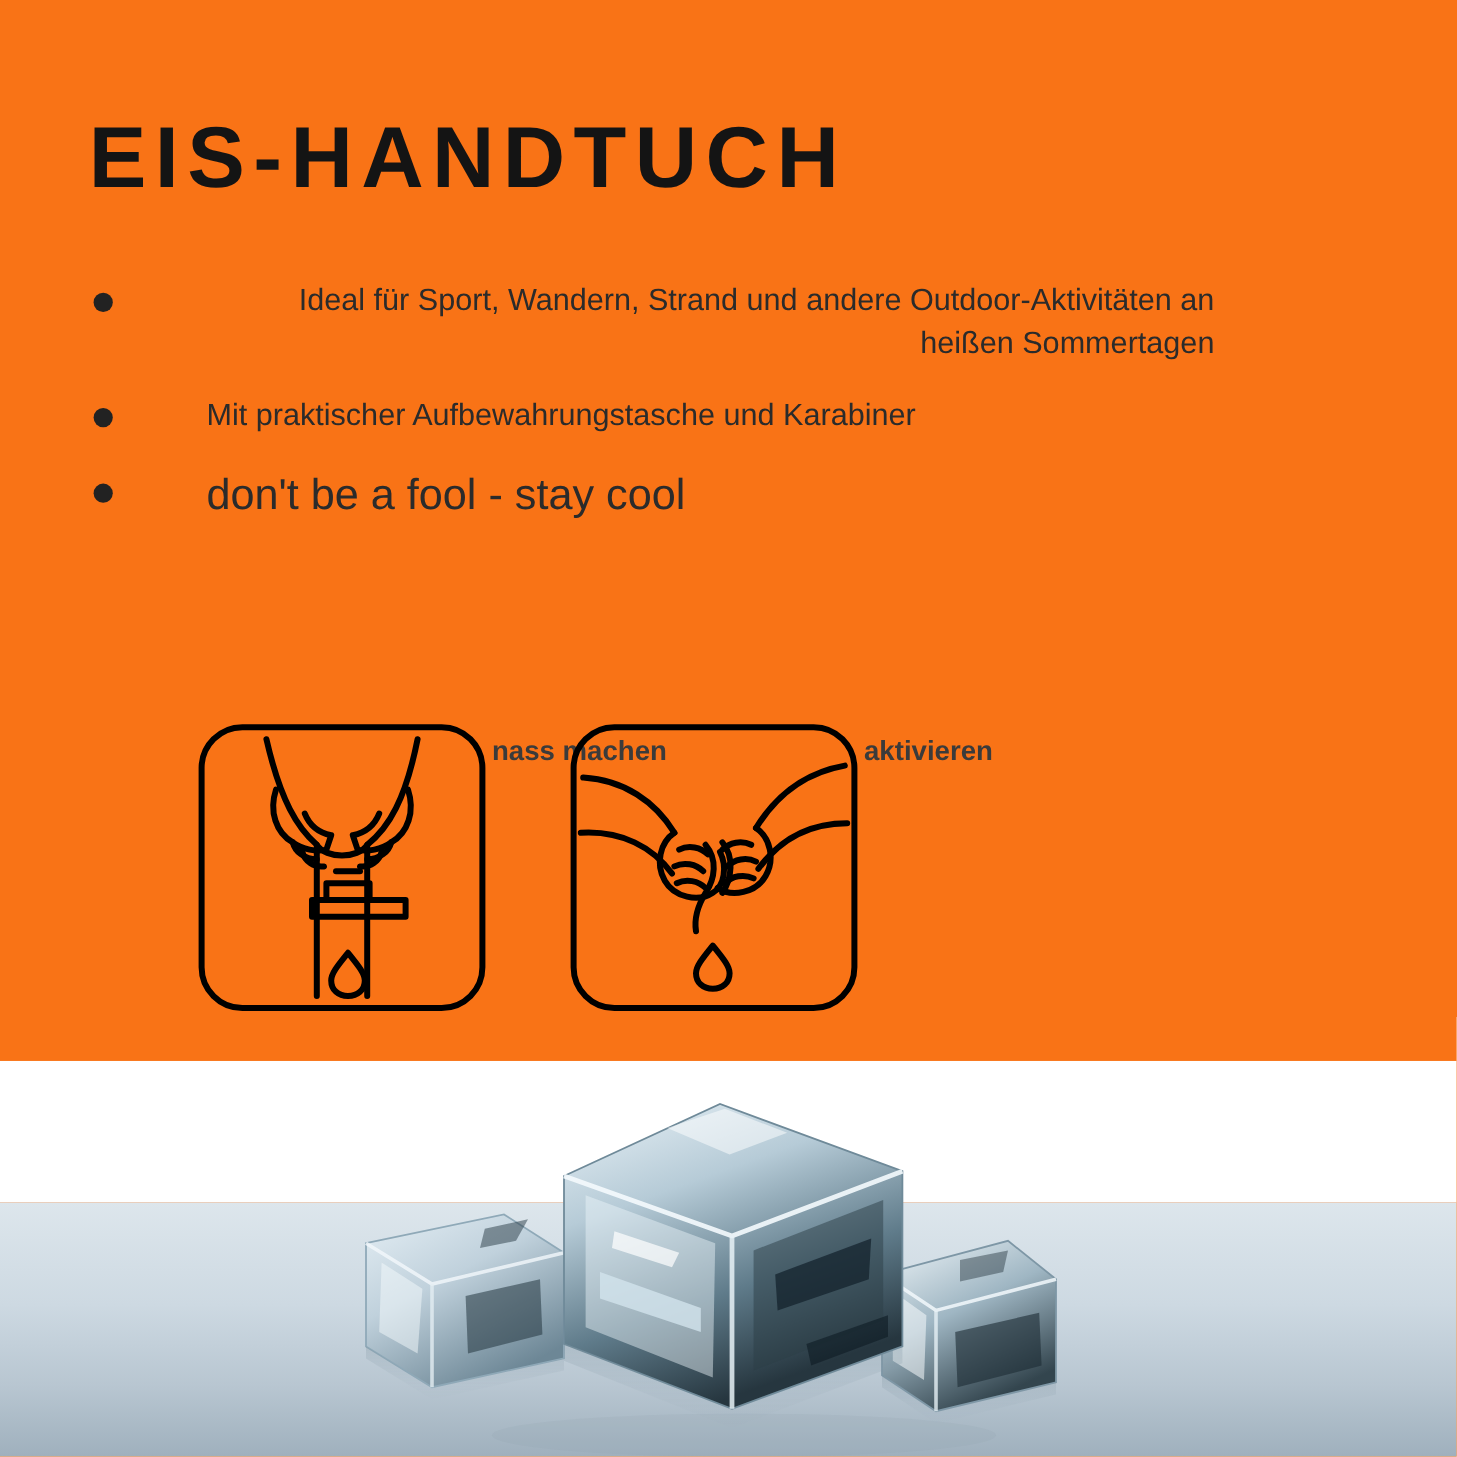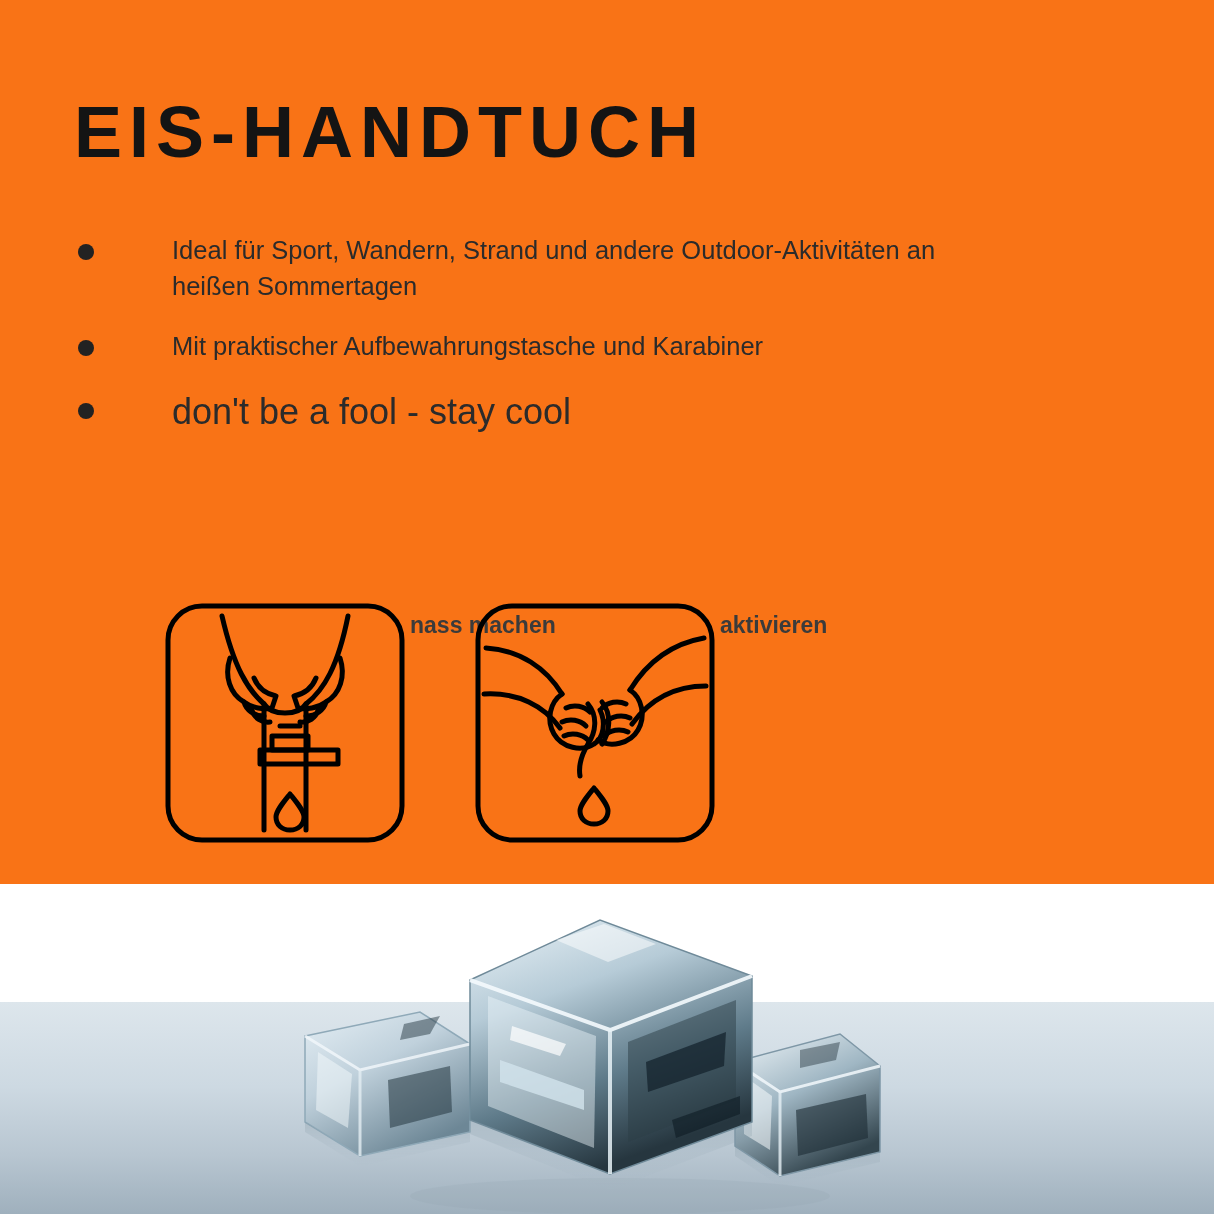--- a/index.html
+++ b/index.html
@@ -56,20 +56,21 @@
     flex: 0 0 auto;
     margin-top: 12px;
     margin-left: 4px;
   }
   .bullet-text {
     margin-left: 78px;
     font-size: 25.5px;
     line-height: 1.42;
     color: #2b2b2b;
     max-width: 840px;
+    text-align: right;
   }
   .bullet-row.tagline .bullet-text {
     font-size: 36px;
     line-height: 1.3;
   }
   .bullet-row.tagline .bullet-dot {
     margin-top: 14px;
   }
 
   

